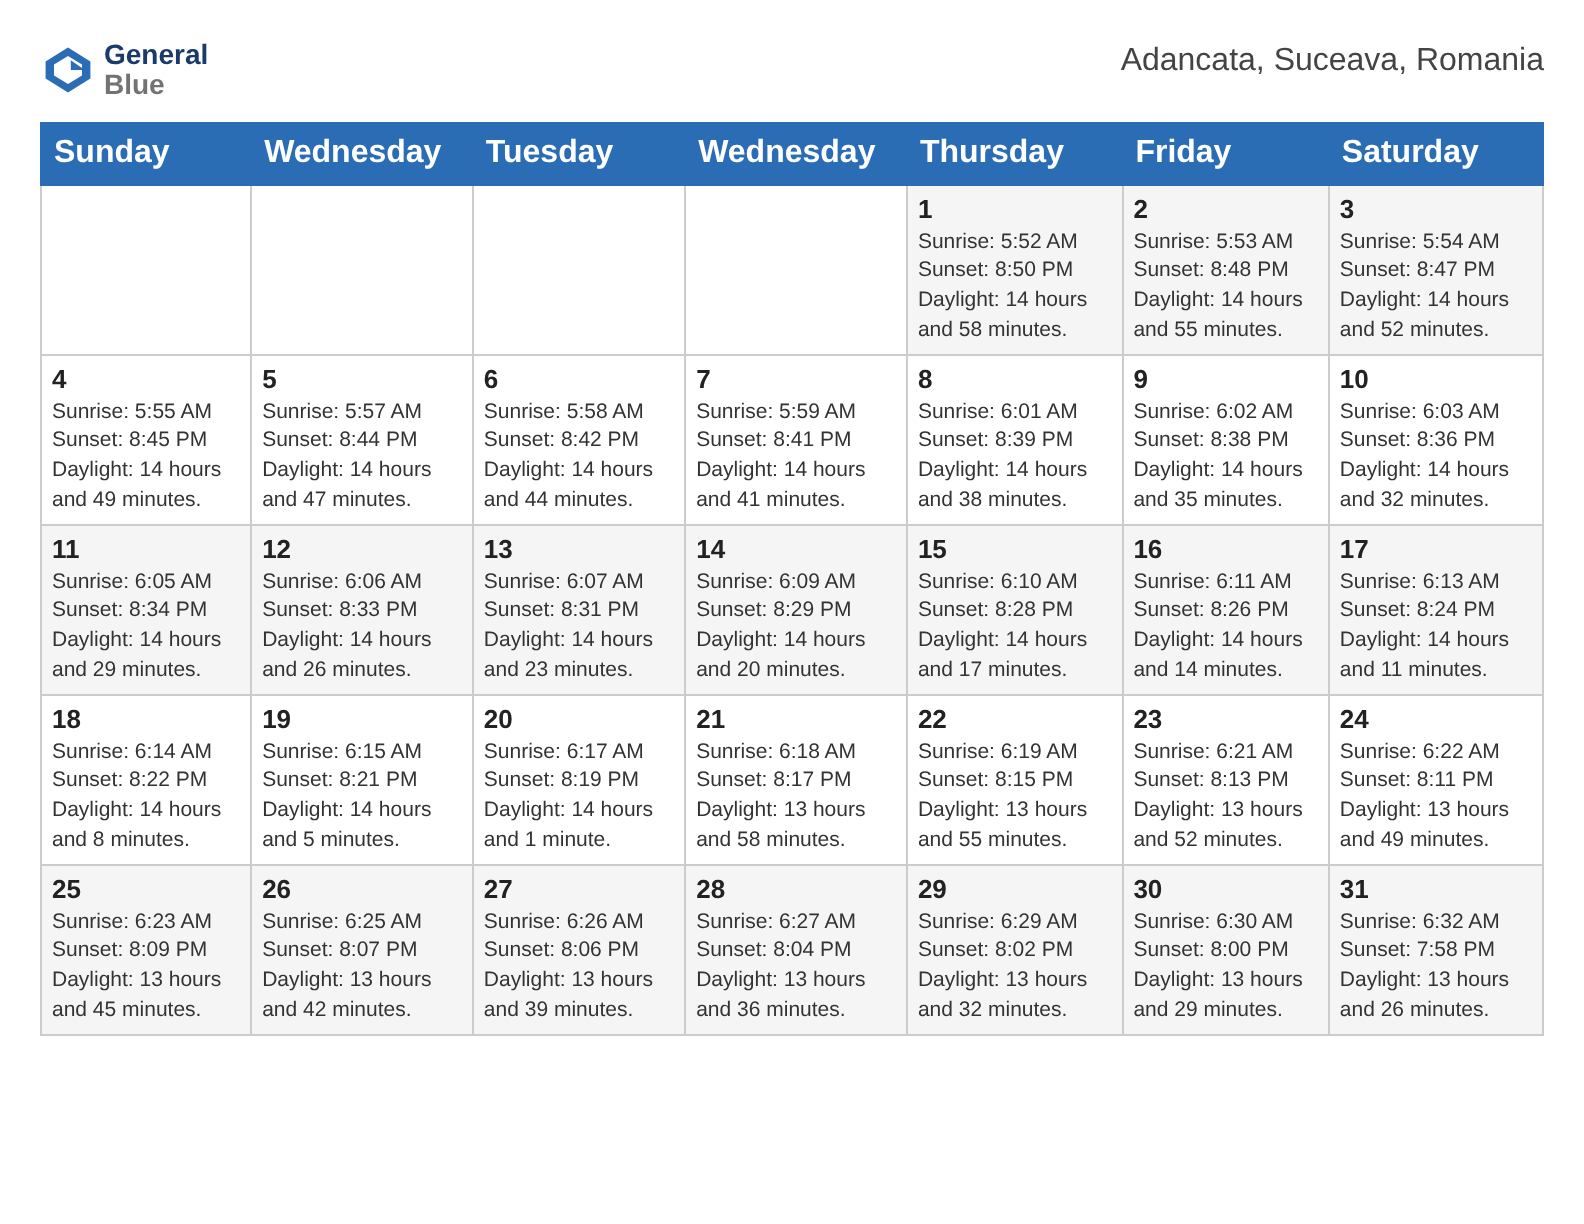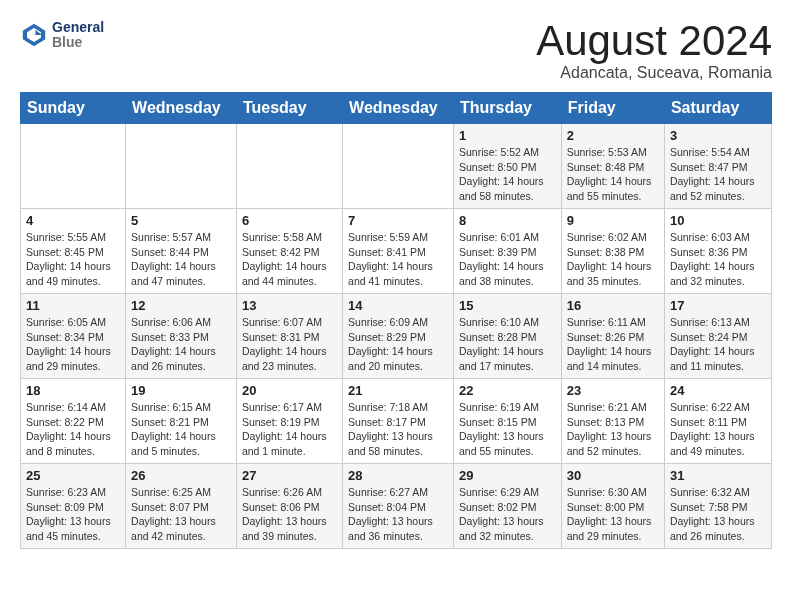--- a/index.html
+++ b/index.html
@@ -99,21 +99,20 @@
       <polygon points="20,4 36,14 36,26 20,36 4,26 4,14" fill="#2a6db5"></polygon>
       <polygon points="20,10 30,16 30,24 20,30 10,24 10,16" fill="#fff"></polygon>
       <polygon points="22,13 32,20 22,20" fill="#2a6db5"></polygon>
     </svg>
     <div class="logo-text">
       <div>General</div>
       <div><span>Blue</span></div>
     </div>
   </div>
   <div class="title-block">
-    <div class="month-title">August 2024</div>
     <div class="location">Adancata, Suceava, Romania</div>
   </div>
 </div>
 
 <table>
   <thead>
     <tr>
     <th>Sunday</th>
         <th>Wednesday</th>
         <th>Tuesday</th>
@@ -270,21 +269,21 @@
         </td>
         <td>
           <span class="day-number">20</span>
           <div class="day-info" style="white-space: pre-line;">Sunrise: 6:17 AM
 Sunset: 8:19 PM
 Daylight: 14 hours
 and 1 minute.</div>
         </td>
         <td>
           <span class="day-number">21</span>
-          <div class="day-info" style="white-space: pre-line;">Sunrise: 7:18 AM
+          <div class="day-info" style="white-space: pre-line;">Sunrise: 6:18 AM
 Sunset: 8:17 PM
 Daylight: 13 hours
 and 58 minutes.</div>
         </td>
         <td>
           <span class="day-number">22</span>
           <div class="day-info" style="white-space: pre-line;">Sunrise: 6:19 AM
 Sunset: 8:15 PM
 Daylight: 13 hours
 and 55 minutes.</div>

